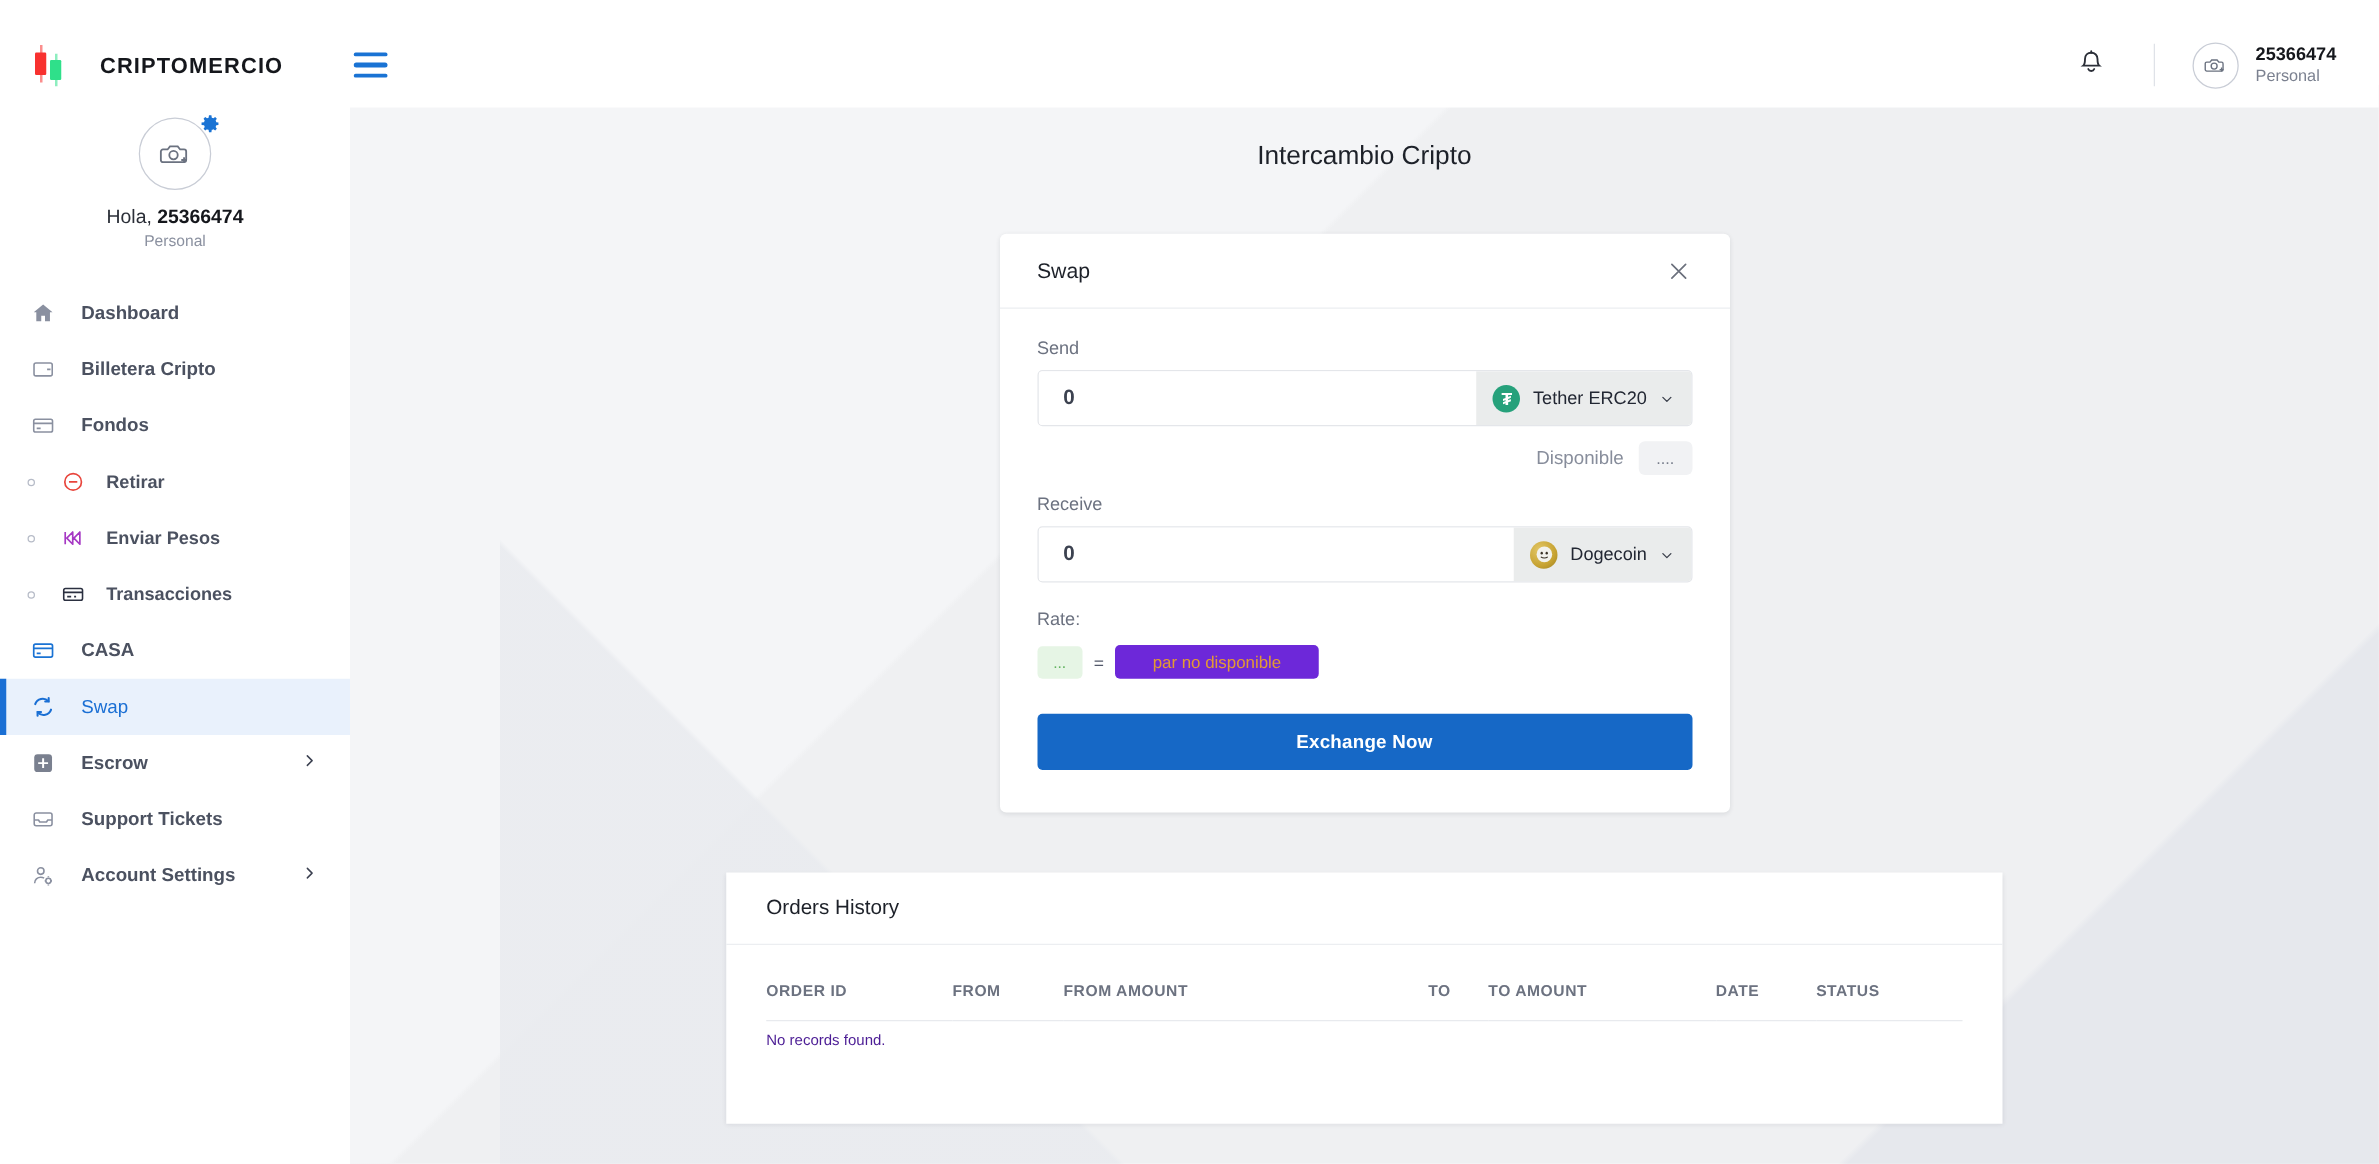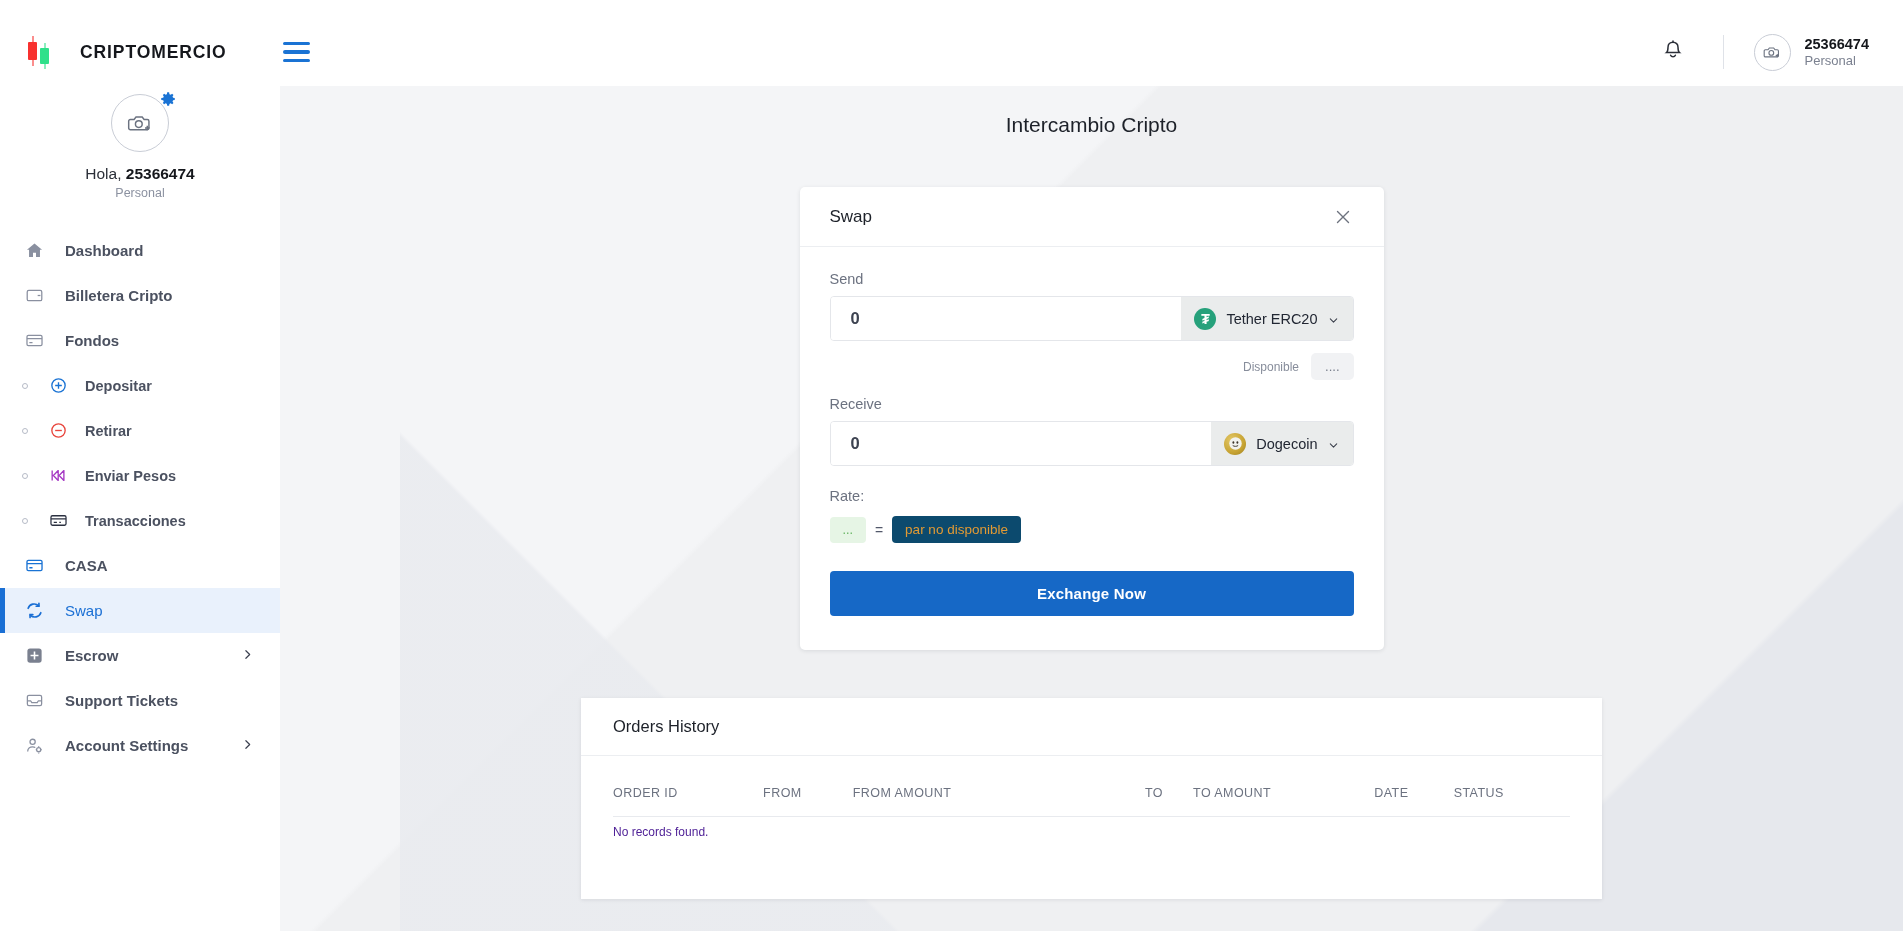--- a/index.html
+++ b/index.html
@@ -159,35 +159,35 @@
   .coin-doge {
     background: radial-gradient(circle at 35% 32%, #e3c766 0%, #c6a231 62%, #9a7d22 100%);
     position: relative;
   }
   .chev-dn { width: 11px; height: 11px; color: #3a3f4b; }
 
   .avail-row {
     display: flex; align-items: center; justify-content: flex-end;
     gap: 12px; margin-top: 12px; margin-bottom: 16px;
   }
-  .avail-label { font-size: 12px; color: #878d9b; }
+  .avail-label { font-size: 15px; color: #878d9b; }
   .pill-gray {
     background: #f1f2f4; border-radius: 5px; padding: 6px 14px;
     font-size: 13px; color: #777d8b; min-width: 36px; text-align: center;
   }
 
   .rate-label { font-size: 14.5px; color: #6c7280; margin-bottom: 12px; }
   .rate-row { display: flex; align-items: center; gap: 9px; }
   .pill-green {
     background: #e6f5e5; border-radius: 4px; padding: 6px 13px;
     font-size: 12.5px; color: #63b35f;
   }
   .eq { font-size: 14px; color: #52586a; }
   .pill-orange {
-    background: #0c4a6e; border-radius: 4px; padding: 6px 13px;
+    background: #6d28d9; border-radius: 4px; padding: 6px 30px;
     font-size: 13.5px; color: #e39a33;
   }
 
   .exchange-btn {
     margin-top: 28px; width: 100%; height: 45px; border: 0; cursor: pointer;
     background: #1668c6; color: #ffffff; border-radius: 4px;
     font-size: 15px; font-weight: 600; font-family: "Liberation Sans", sans-serif;
     letter-spacing: .2px;
   }
 
@@ -198,21 +198,21 @@
     box-shadow: 0 1px 4px rgba(20,25,40,.09);
   }
   .orders-head {
     height: 58px; display: flex; align-items: center; padding: 0 32px;
     border-bottom: 1px solid #eceef1;
   }
   .orders-head h3 { font-size: 16.5px; font-weight: 400; color: #1d2129; }
   .orders-body { padding: 30px 32px 60px; }
   table { width: 100%; border-collapse: collapse; }
   thead th {
-    text-align: left; font-size: 12.5px; font-weight: 400; letter-spacing: .45px;
+    text-align: left; font-size: 12.5px; font-weight: 700; letter-spacing: .45px;
     color: #6c7280; padding: 0 0 16px 0; border-bottom: 1px solid #e8eaee;
     white-space: nowrap;
   }
   thead th.num { text-align: right; padding-right: 30px; }
   tbody td {
     font-size: 12px; color: #4c1d95; padding-top: 8px;
   }
 </style>
 </head>
 <body>
@@ -300,30 +300,20 @@
     <div class="nav-item">
       <span class="ico">
         <svg width="19" height="19" viewBox="0 0 24 24" fill="none" stroke="currentColor" stroke-width="1.6">
           <rect x="2.5" y="5.5" width="19" height="13" rx="1.8"></rect>
             <path d="M2.5 9.7h19M5.5 14.8h4"></path>
         </svg>
       </span>
       <span class="lbl">Fondos</span>
     </div>
 
-    <div class="nav-item sub">
-      <span class="bullet"></span>
-      <span class="ico" style="color:#1a73d4">
-        <svg width="19" height="19" viewBox="0 0 24 24" fill="none" stroke="currentColor" stroke-width="1.7">
-          <circle cx="12" cy="12" r="8.4"></circle>
-            <path d="M12 7.8v8.4M7.8 12h8.4"></path>
-        </svg>
-      </span>
-      <span class="lbl">Depositar</span>
-    </div>
 
     <div class="nav-item sub">
       <span class="bullet"></span>
       <span class="ico" style="color:#e8453c">
         <svg width="19" height="19" viewBox="0 0 24 24" fill="none" stroke="currentColor" stroke-width="1.7">
           <circle cx="12" cy="12" r="8.4"></circle>
             <path d="M7.8 12h8.4"></path>
         </svg>
       </span>
       <span class="lbl">Retirar</span>

